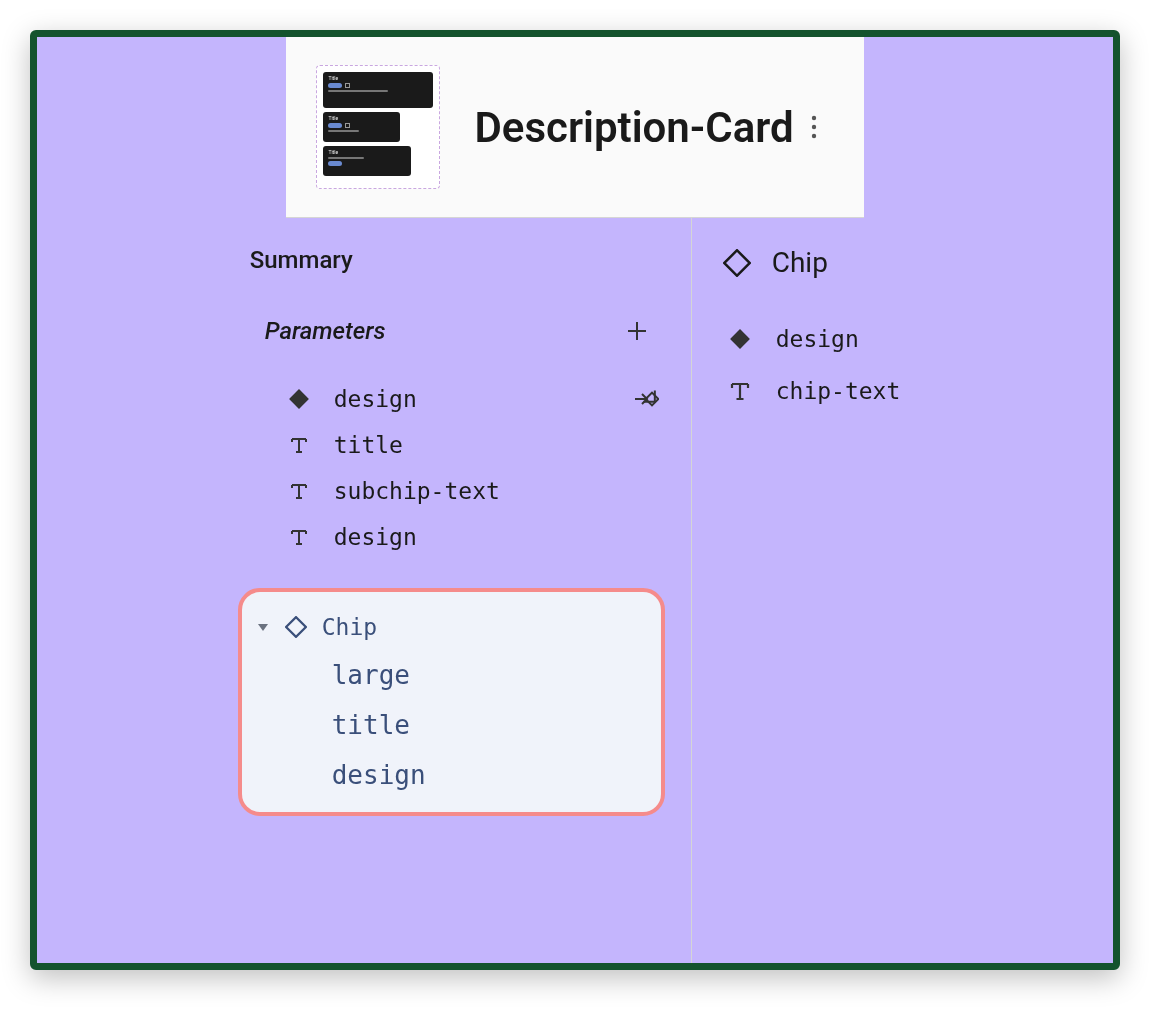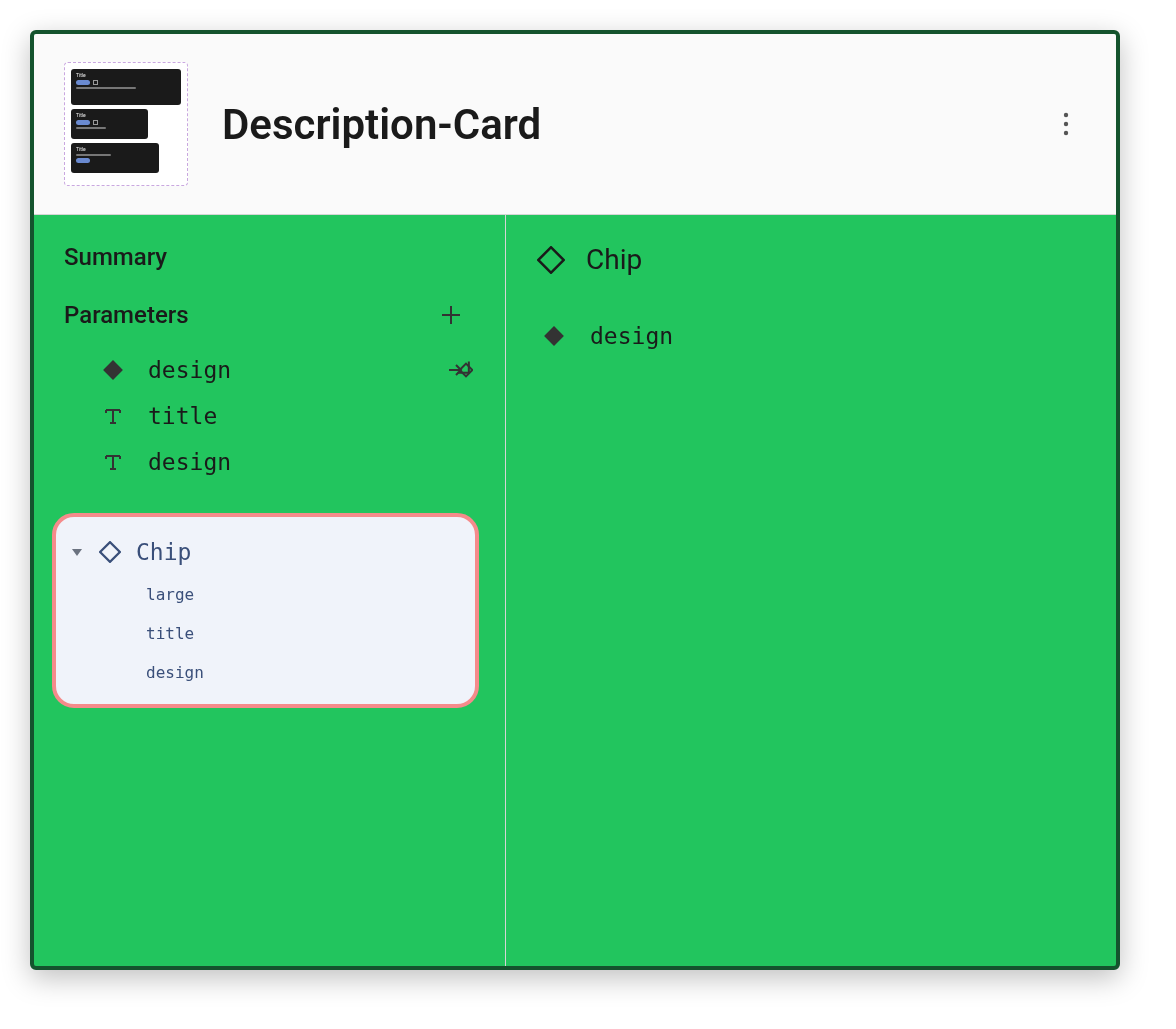--- a/index.html
+++ b/index.html
@@ -6,27 +6,28 @@
     body {
       font-family: -apple-system, BlinkMacSystemFont, "Segoe UI", Roboto, sans-serif;
       background: #fff;
       width: 1176px;
       height: 1029px;
       padding: 30px;
     }
     .panel {
       width: 1090px;
       height: 940px;
-      background: #22c55e;
-      border: 4px solid #14532d;
+      background: #c4b5fd;
+      border: 7px solid #14532d;
       border-radius: 6px;
       box-shadow: 0 8px 28px rgba(0,0,0,0.25);
       overflow: hidden;
       display: flex;
       flex-direction: column;
+      align-items: center;
     }
     .header {
       display: flex;
       align-items: center;
       padding: 28px 30px 28px 30px;
       border-bottom: 1px solid #d5d5d5;
       background: #fafafa;
     }
     .thumbnail {
       width: 124px;
@@ -94,21 +95,21 @@
       padding: 0 30px;
       margin-bottom: 28px;
     }
     .section-header {
       display:flex;
       align-items:center;
       justify-content:space-between;
       padding: 0 30px;
       margin-bottom: 16px;
     }
-    .section-header .section-label { padding:0; margin:0; }
+    .section-header .section-label { padding:0; margin:15px;font-style:italic; }
     .plus-btn {
       width:32px; height:32px;
       display:flex; align-items:center; justify-content:center;
       cursor:pointer; color:#333;
     }
     .param-list { list-style:none; margin-bottom: 28px; }
     .param-item {
       display:flex;
       align-items:center;
       padding: 10px 30px 10px 66px;
@@ -157,21 +158,21 @@
       color:#3a4f7a;
     }
     .relay-label {
       font-family: ui-monospace, "SF Mono", Menlo, Consolas, monospace;
       font-size: 23px;
       color: #3a4f7a;
     }
     .relay-child {
       padding: 10px 14px 10px 90px;
       font-family: ui-monospace, "SF Mono", Menlo, Consolas, monospace;
-      font-size: 16px;
+      font-size: 26px;
       color: #3a4f7a;
     }
     .right-header {
       display:flex;
       align-items:center;
       gap: 20px;
       margin-bottom: 34px;
     }
     .right-header-icon {
       width:30px; height:30px;
@@ -283,20 +284,28 @@
               </svg>
           </span>
           <span class="param-label">title</span>
         </li>
         <li class="param-item">
           <span class="param-icon">
             <svg width="20" height="20" viewBox="0 0 20 20">
                 <path d="M3 4 H17 M3 4 V7 M17 4 V7 M10 4 V17 M7 17 H13" stroke="currentColor" stroke-width="2" fill="none"></path>
               </svg>
           </span>
+          <span class="param-label">subchip-text</span>
+        </li>
+        <li class="param-item">
+          <span class="param-icon">
+            <svg width="20" height="20" viewBox="0 0 20 20">
+                <path d="M3 4 H17 M3 4 V7 M17 4 V7 M10 4 V17 M7 17 H13" stroke="currentColor" stroke-width="2" fill="none"></path>
+              </svg>
+          </span>
           <span class="param-label">design</span>
         </li>
       </ul>
 
 
       <div class="relay-box">
         <div class="relay-row">
           <span class="tri-toggle">
             <svg width="12" height="10" viewBox="0 0 12 10">
                 <path d="M1 2 L11 2 L6 9 Z" fill="currentColor"></path>
@@ -327,18 +336,26 @@
       </div>
       <ul class="right-list">
         <li class="right-item">
           <span class="right-icon">
             <svg width="22" height="22" viewBox="0 0 22 22">
                 <rect x="4" y="4" width="14" height="14" transform="rotate(45 11 11)" fill="currentColor"></rect>
               </svg>
           </span>
           <span class="right-label">design</span>
         </li>
+        <li class="right-item">
+          <span class="right-icon">
+            <svg width="22" height="22" viewBox="0 0 22 22">
+                <path d="M3 4 H19 M3 4 V8 M19 4 V8 M11 4 V19 M7.5 19 H14.5" stroke="currentColor" stroke-width="2.2" fill="none"></path>
+              </svg>
+          </span>
+          <span class="right-label">chip-text</span>
+        </li>
       </ul>
     </div>
 
   </div>
 
 </div>
 
 </body></html>

